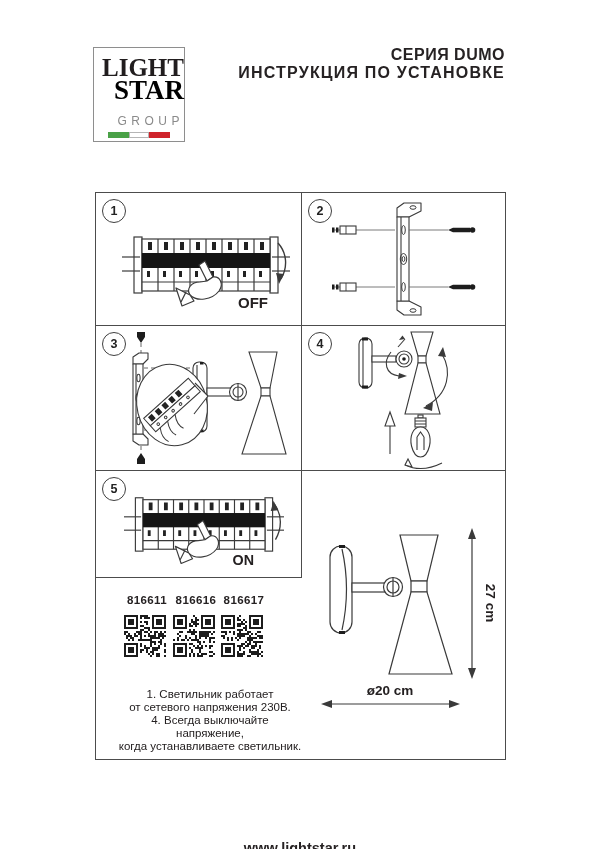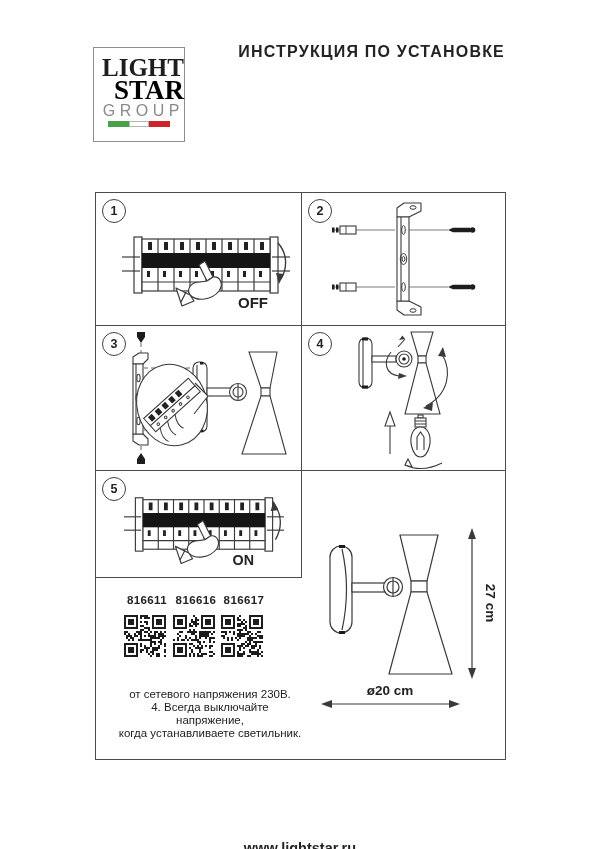--- a/index.html
+++ b/index.html
@@ -6,22 +6,22 @@
   .page{position:relative;width:600px;height:849px;background:#ffffff;margin:0 auto;
         font-family:"Liberation Sans",sans-serif;color:#262223;overflow:hidden;}
 
   
   .logo-box{position:absolute;left:93px;top:47px;width:92px;height:95px;
             border:1px solid #8e8e8e;box-sizing:border-box;text-align:right;}
   .logo-light{font-family:"Liberation Serif",serif;font-weight:700;font-size:25px;
               line-height:22px;margin-top:9px;letter-spacing:0;color:#211d1e;}
   .logo-star{font-family:"Liberation Serif",serif;font-weight:700;font-size:27px;
              line-height:23px;color:#000000;}
-  .logo-group{font-size:16px;letter-spacing:4.5px;padding-left:4px;color:#8a8a8a;
-              margin-top:3px;line-height:11px;}
+  .logo-group{font-size:12px;letter-spacing:4.5px;padding-left:4px;color:#8a8a8a;
+              margin-top:14px;line-height:11px;}
   .logo-flag{width:62px;height:6px;margin:5px auto 0;display:flex;}
   .logo-flag span{flex:1;height:100%;}
   .flag-white{box-shadow:inset 0 0 0 1px #b5b5b5;}
 
   
   .header-text{position:absolute;right:95px;top:44px;text-align:right;}
   .hdr-line{font-weight:700;font-size:16px;line-height:21px;letter-spacing:.5px;}
   .hdr-instr{font-weight:700;font-size:16px;line-height:15.5px;
              letter-spacing:1.2px;}
 
@@ -65,20 +65,21 @@
     <div class="logo-star">STAR</div>
     <div class="logo-group">GROUP</div>
     <div class="logo-flag">
       <span style="background:#4aa147"></span>
       <span class="flag-white" style="background:#ffffff"></span>
       <span style="background:#cf232b"></span>
     </div>
   </div>
 
   <div class="header-text">
+    <div class="hdr-line">СЕРИЯ DUMO</div>
     <div class="hdr-instr">
       <div>ИНСТРУКЦИЯ ПО УСТАНОВКЕ</div>
     </div>
   </div>
 
   <div class="grid">
 
     <section class="cell c1">
       <span class="badge">1</span>
       <svg class="ill" style="left:24px;top:18px" width="172" height="106" viewBox="0 0 172 106">
@@ -318,20 +319,21 @@
           <rect x="1" y="1" width="5" height="5" fill="#ffffff"></rect>
           <rect x="2" y="2" width="3" height="3" fill="#1c1c1c"></rect>
           <rect x="14" y="0" width="7" height="7" fill="#1c1c1c"></rect>
           <rect x="15" y="1" width="5" height="5" fill="#ffffff"></rect>
           <rect x="16" y="2" width="3" height="3" fill="#1c1c1c"></rect>
           <rect x="0" y="14" width="7" height="7" fill="#1c1c1c"></rect>
           <rect x="1" y="15" width="5" height="5" fill="#ffffff"></rect>
           <rect x="2" y="16" width="3" height="3" fill="#1c1c1c"></rect>
         </svg>
       <div class="notes">
+        <div>1. Светильник работает</div>
         <div>от сетевого напряжения 230В.</div>
         <div>4. Всегда выключайте напряжение,</div>
         <div>когда устанавливаете светильник.</div>
       </div>
     </section>
 
     <section class="cell cdim">
       <svg class="ill" style="left:0;top:0" width="203" height="288" viewBox="0 0 203 288">
         <g stroke="#3a3a3a" stroke-width="1.2" fill="#fff">
           <rect x="28" y="75" width="22" height="87" rx="11"></rect>

